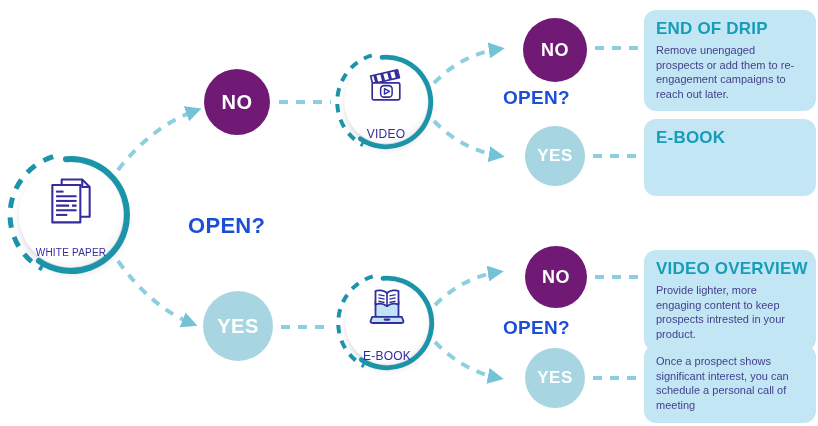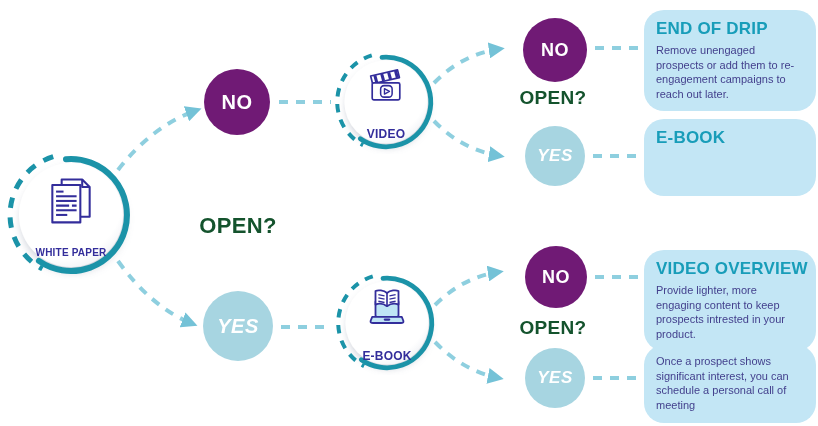--- a/index.html
+++ b/index.html
@@ -8,38 +8,38 @@
     font-family:"Liberation Sans",sans-serif;overflow:hidden;
   }
   #connectors{position:absolute;left:0;top:0;z-index:0;}
   .node{position:absolute;z-index:2;}
   .node .ring{position:absolute;left:0;top:0;width:100%;height:100%;}
   .node .content{
     position:absolute;inset:0;display:flex;flex-direction:column;
     align-items:center;justify-content:center;z-index:2;
   }
   .node-label{
-    color:#332d9b;font-weight:bold;letter-spacing:.2px;margin-top:19px;
+    color:#332d9b;font-weight:normal;letter-spacing:.2px;margin-top:19px;
   }
   .wp-label{font-size:10px;}
   .sm-label{font-size:12px;}
   .pill{
     position:absolute;border-radius:50%;display:flex;align-items:center;
     justify-content:center;color:#ffffff;font-weight:bold;z-index:2;
     letter-spacing:.5px;
   }
   .pill-no{background:#701a75;}
-  .pill-yes{background:#a7d5e1;font-style:italic;}
+  .pill-yes{background:#a7d5e1;}
   .open-q{
-    position:absolute;color:#14532d;font-weight:bold;text-align:center;
+    position:absolute;color:#1d4ed8;font-weight:bold;
     z-index:2;letter-spacing:.3px;
   }
   .card{
     position:absolute;left:644px;width:172px;background:#c3e6f5;
-    border-radius:20px;padding:9px 12px 10px;box-sizing:border-box;z-index:2;
+    border-radius:12px;padding:9px 12px 10px;box-sizing:border-box;z-index:2;
   }
   .card-title{
     color:#189db9;font-weight:bold;font-size:17px;letter-spacing:.2px;
     margin:0 0 4px 0;white-space:nowrap;
   }
   .card-body{
     color:#423f8c;font-size:11px;line-height:1.32;font-weight:500;margin:0;
   }
 </style>
 </head>

